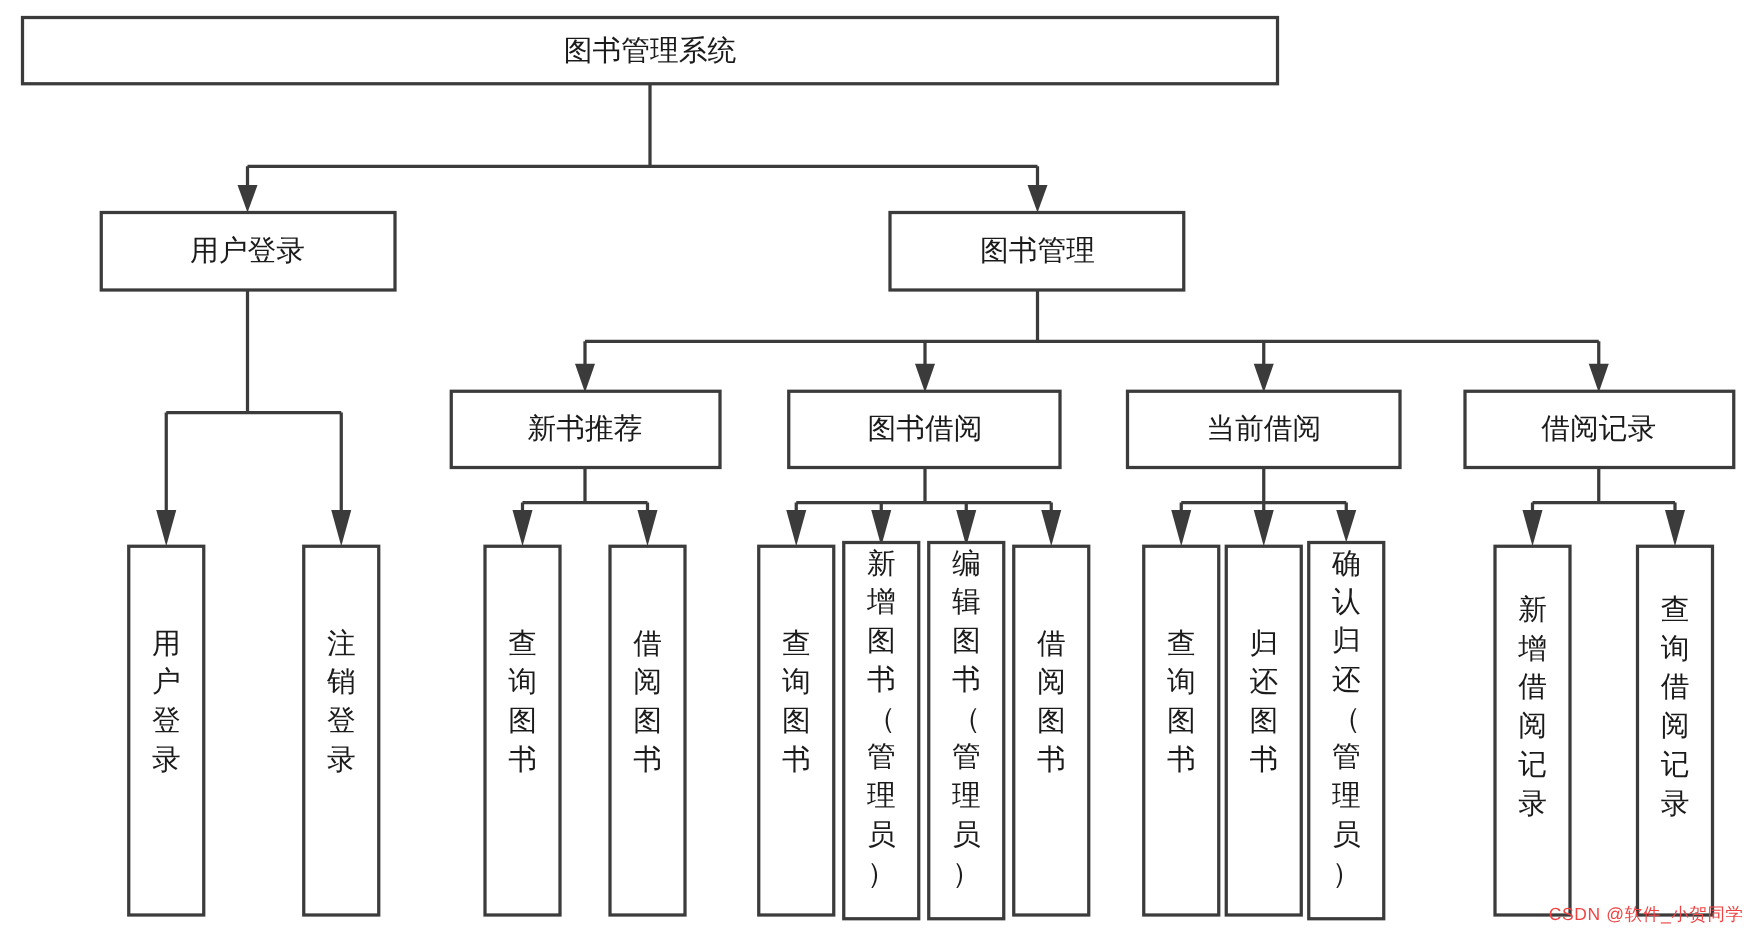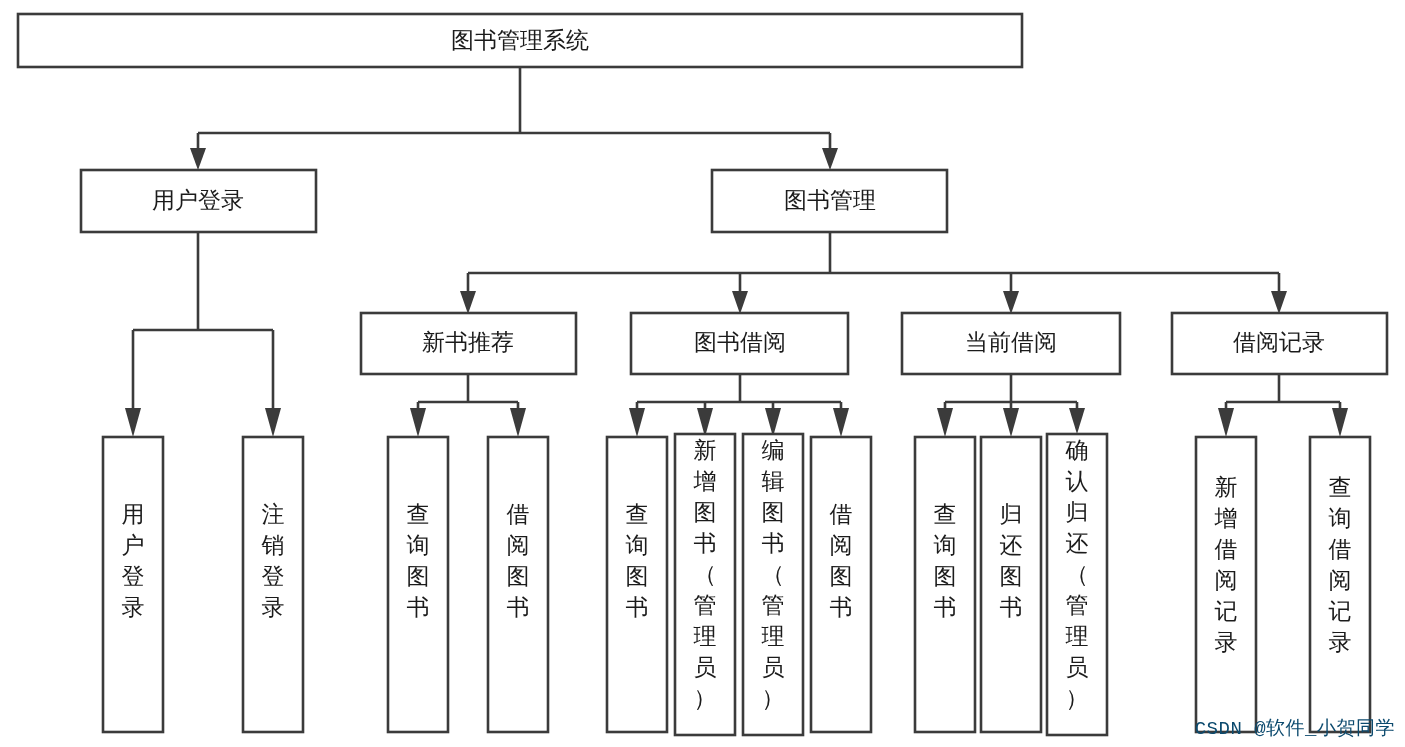--- a/index.html
+++ b/index.html
@@ -51,23 +51,23 @@
   .node-label-vertical {
     fill: #1b1b1b;
     font-family: "Liberation Sans", "DejaVu Sans", sans-serif;
     font-size: 23px;
     text-anchor: middle;
   }
   .watermark {
     position: absolute;
     right: 10px;
     bottom: 6px;
-    color: #0c4a6e;
-    font-size: 19px;
-    font-family: Liberation Mono, monospace;
+    color: #ef4444;
+    font-size: 14px;
+    font-family: Liberation Sans, sans-serif;
     white-space: nowrap;
     user-select: none;
     letter-spacing: 0.5px;
   }
 </style>
 </head>
 <body>
 
 <div id="diagram-root">
 

